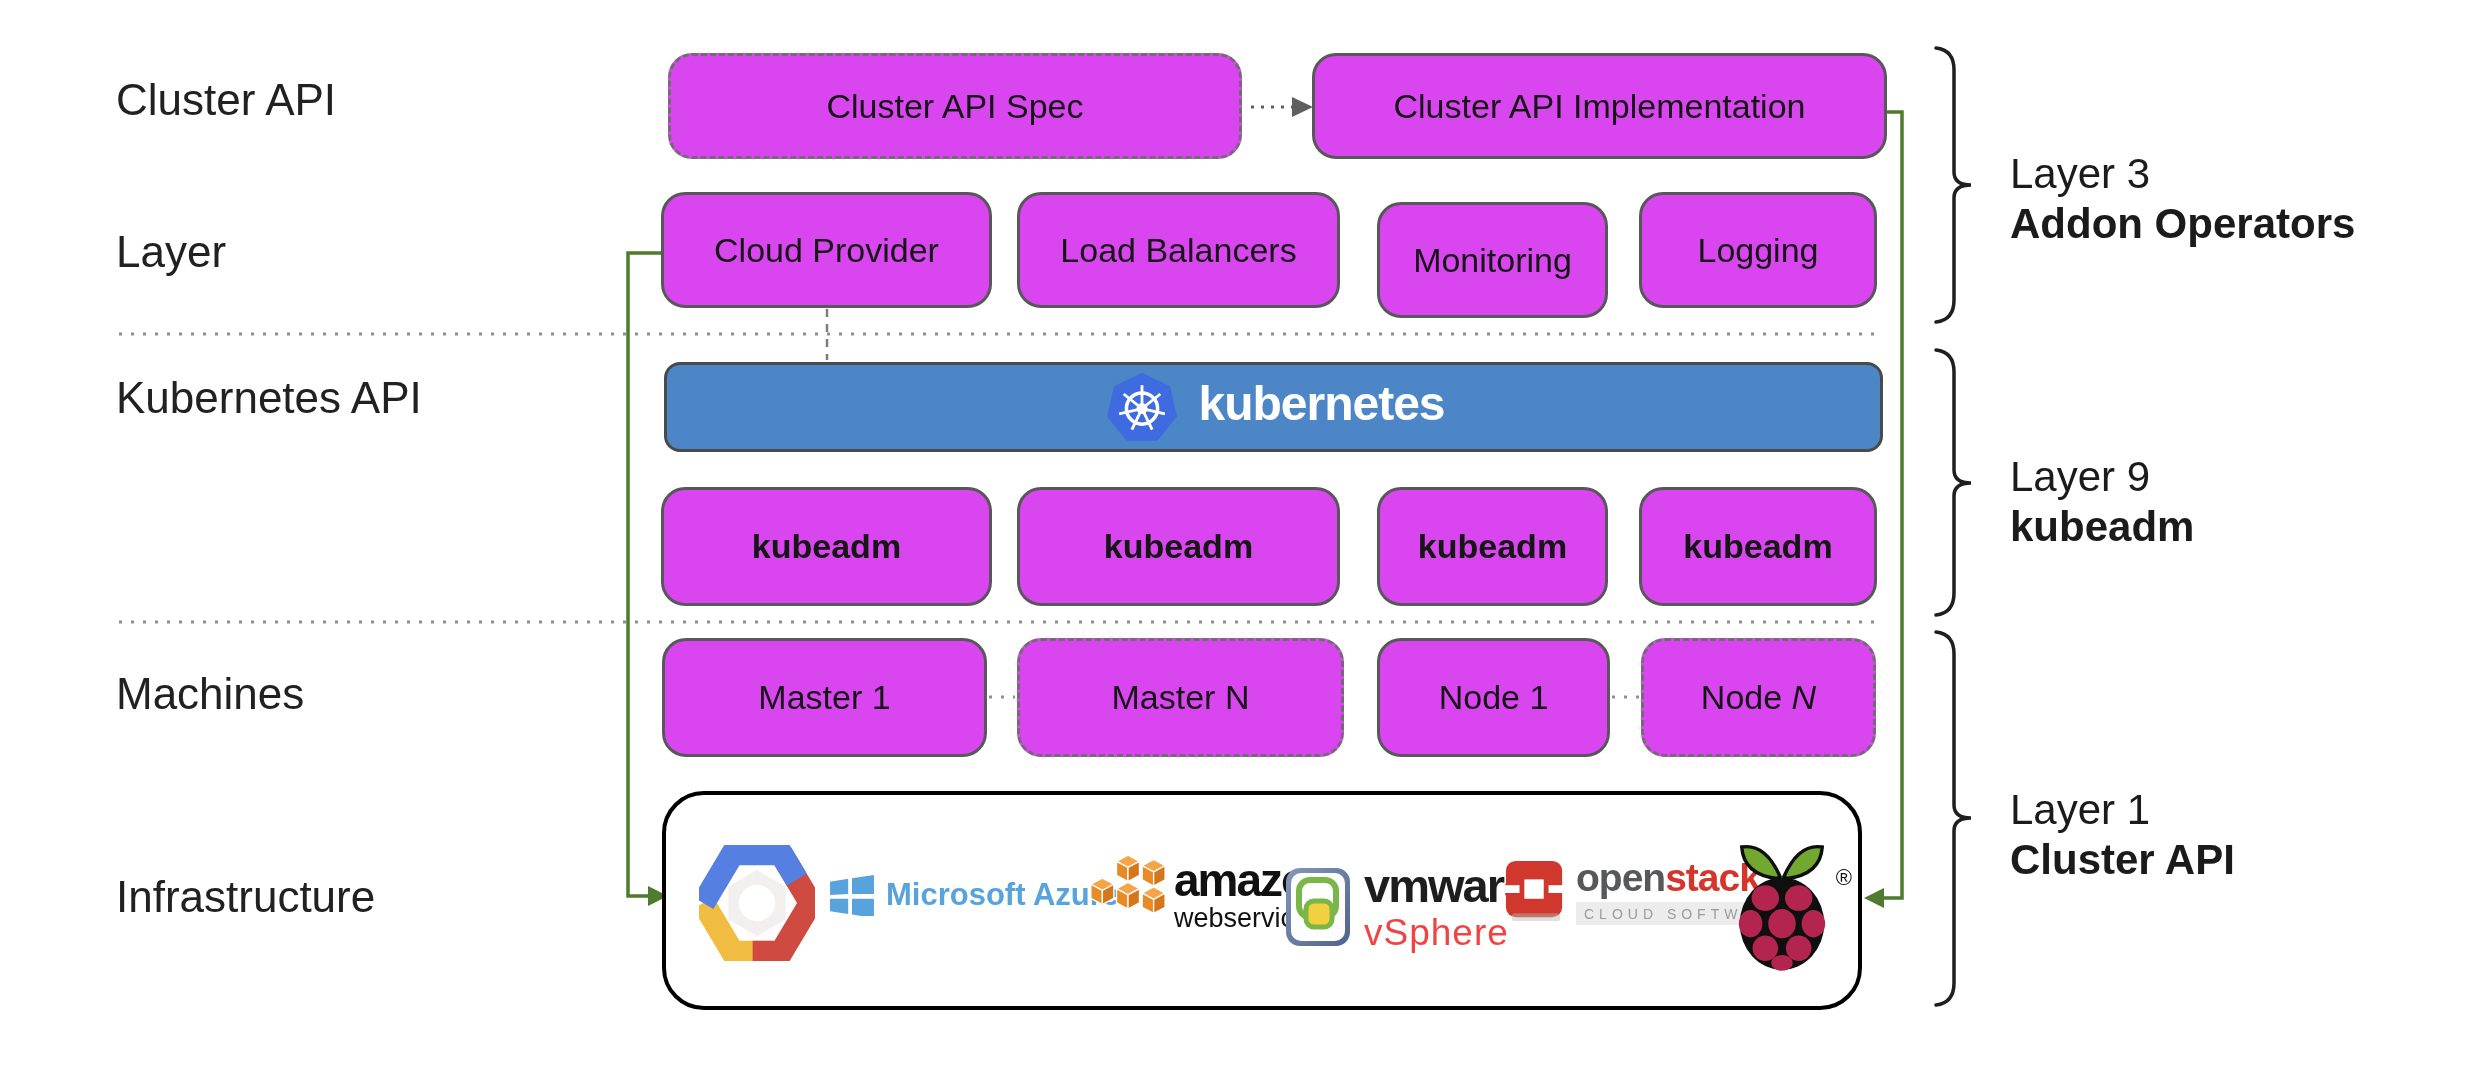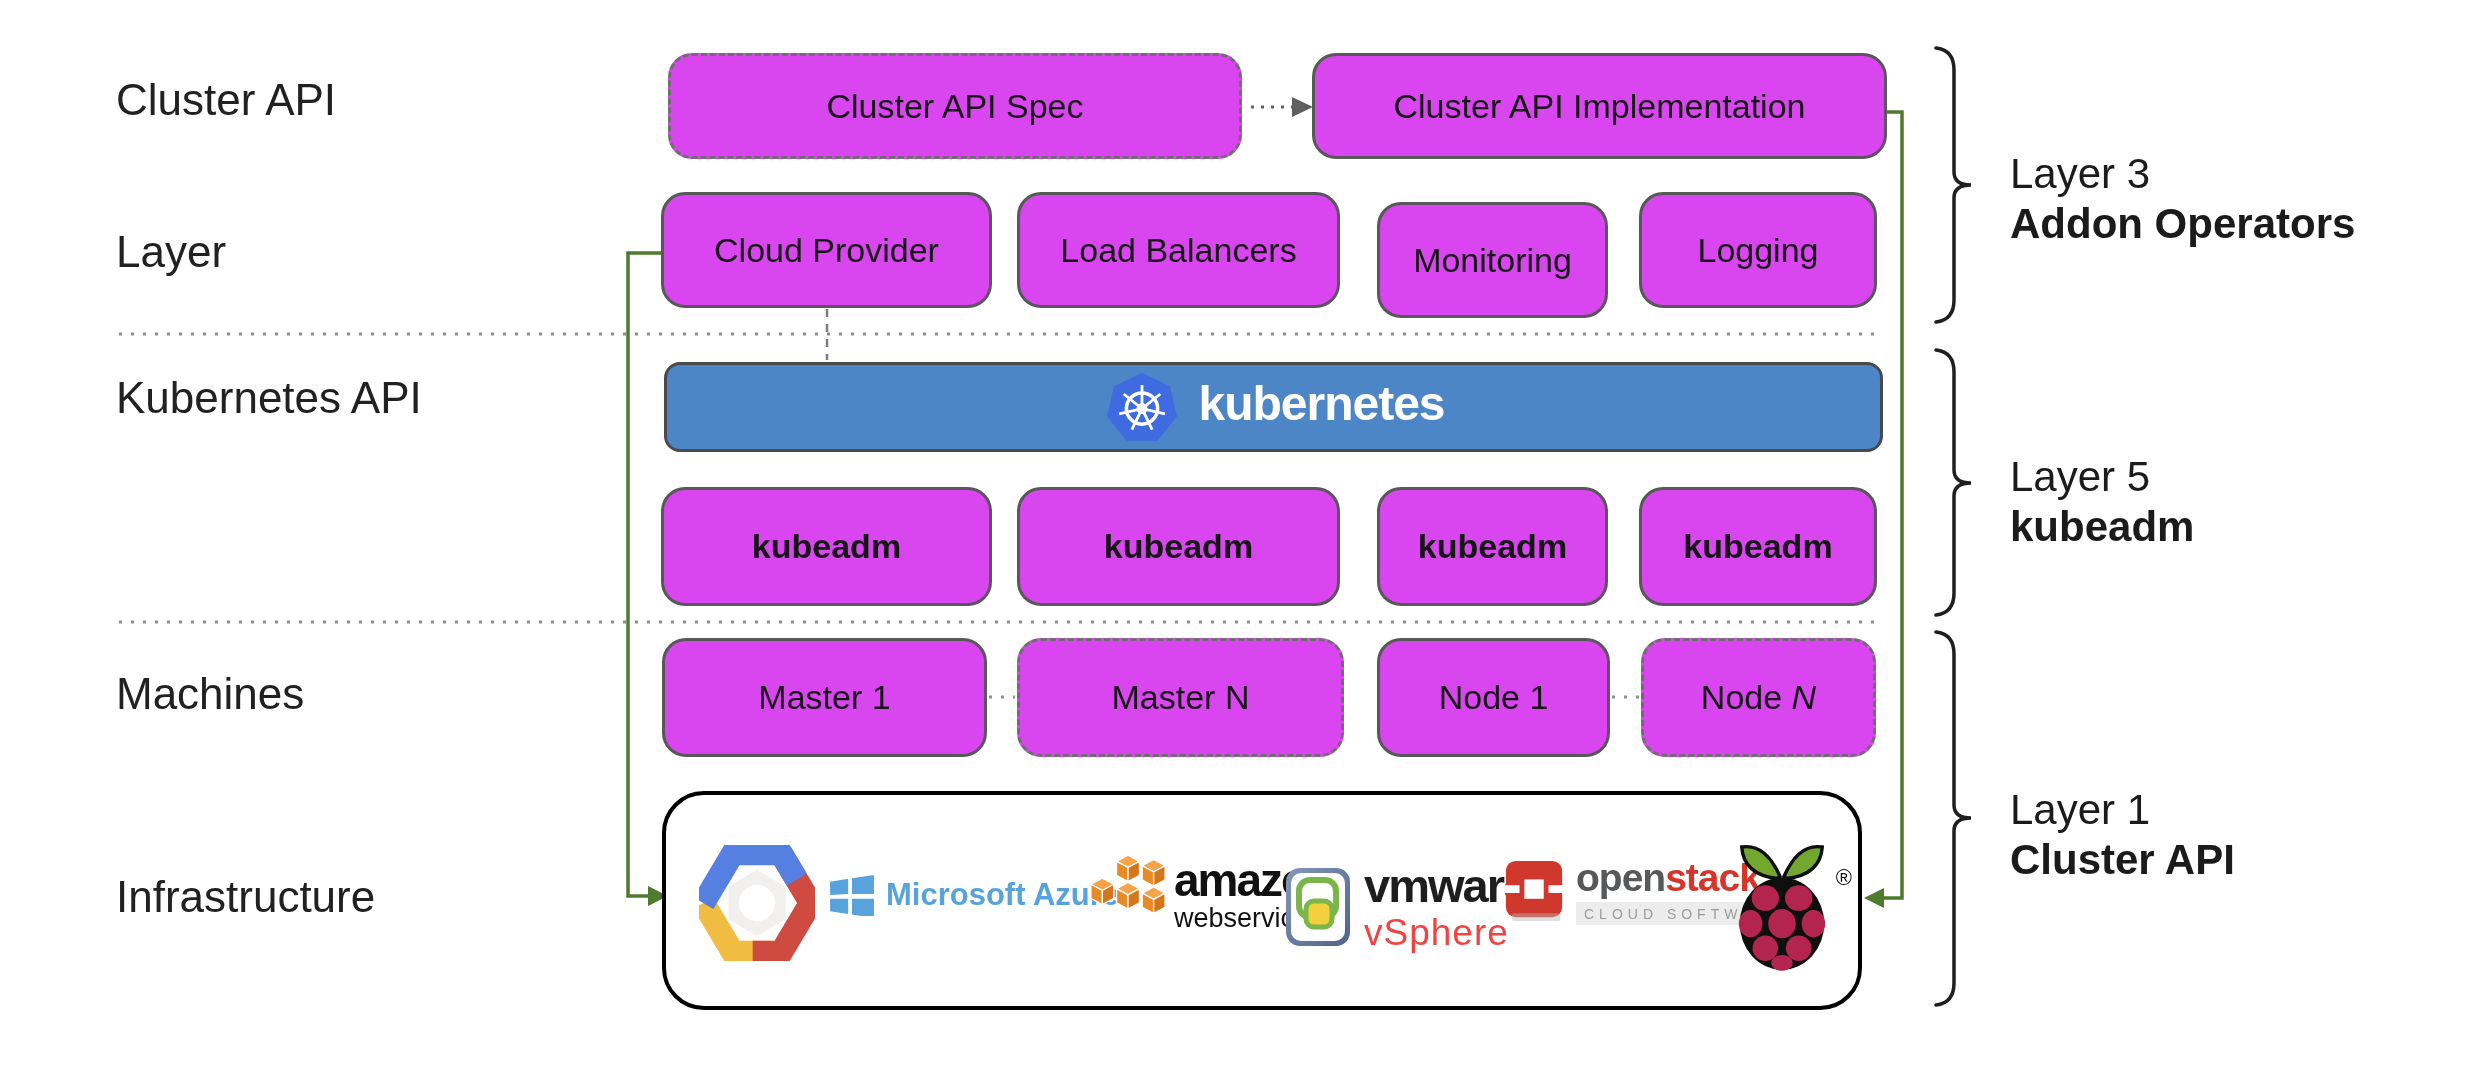--- a/index.html
+++ b/index.html
@@ -264,21 +264,21 @@
       </svg>
       <span class="rpi-reg">®</span>
     </div>
   </div>
 
   <div class="layerlabel" style="top:149px">
     <div>Layer 3</div>
     <div class="sub">Addon Operators</div>
   </div>
   <div class="layerlabel" style="top:452px">
-    <div>Layer 5</div>
+    <div>Layer 9</div>
     <div class="sub">kubeadm</div>
   </div>
   <div class="layerlabel" style="top:785px">
     <div>Layer 1</div>
     <div class="sub">Cluster API</div>
   </div>
 
 </div>
 
 </body></html>

